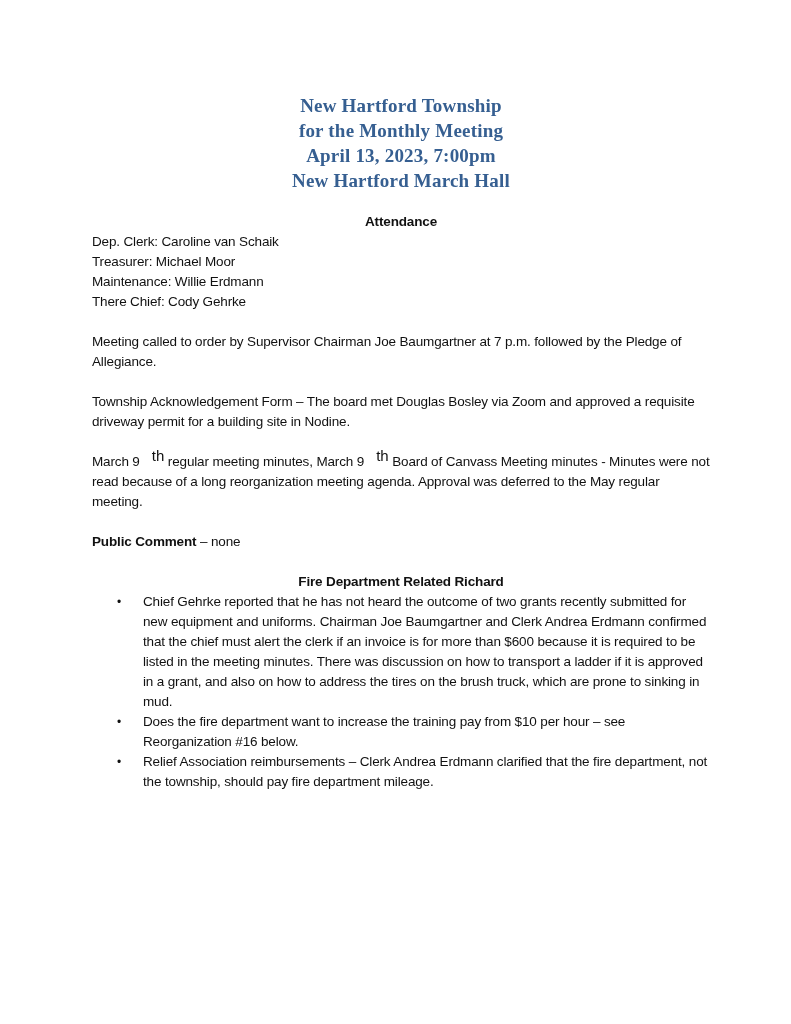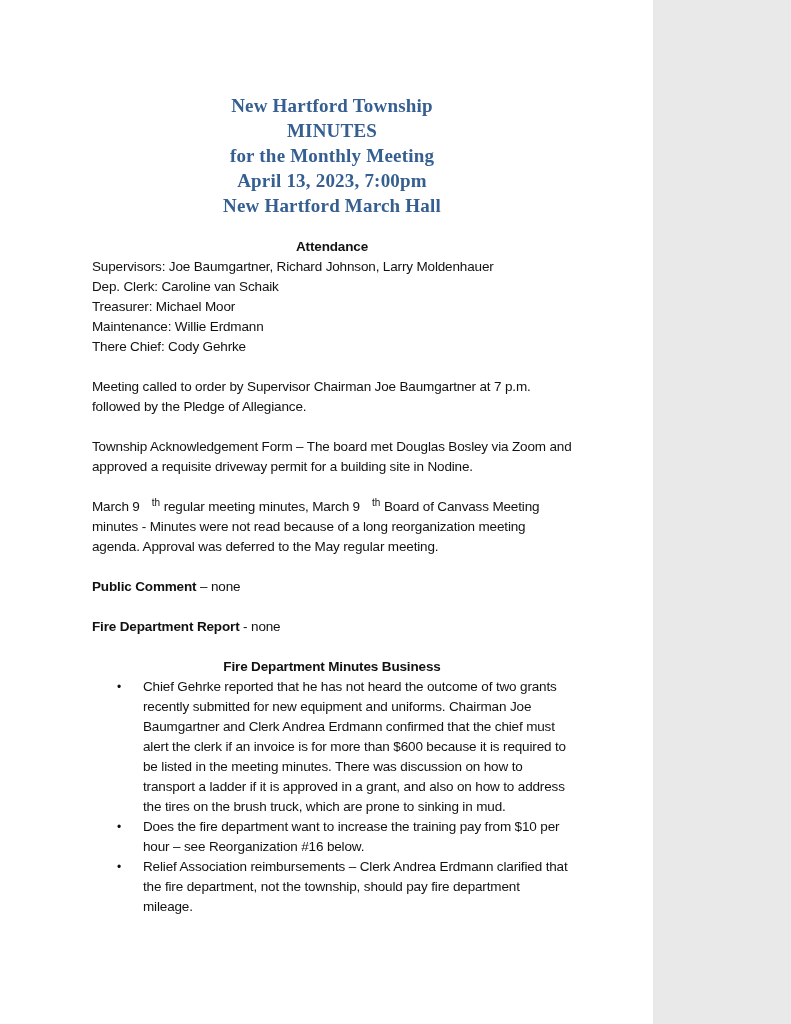--- a/index.html
+++ b/index.html
@@ -5,21 +5,21 @@
   :root {
     --page-bg: #ffffff;
     --text-color: #111111;
     --title-color: #365f91;
   }
   * { margin: 0; padding: 0; box-sizing: border-box; }
   html, body { background: #e9e9e9; }
   body { width: 791px; }
   .page {
     position: relative;
-    width: 653px;
+    width: 791px;
     height: 1024px;
     background: var(--page-bg);
     color: var(--text-color);
     font-family: "Liberation Sans", sans-serif;
     font-size: 13.5px;
     letter-spacing: -0.15px;
     line-height: 20px;
     overflow: hidden;
   }
   .content {
@@ -32,21 +32,21 @@
     font-size: 19px;
     line-height: 25px;
     color: var(--title-color);
     margin-bottom: 19px;
     letter-spacing: 0.2px;
   }
   .section { margin-bottom: 20px; }
   .para { margin-bottom: 20px; }
   .bold { font-weight: 700; text-align: center; }
   sup.ordinal {
-    font-size: 10px;
+    font-size: 15px;
     line-height: 0;
     vertical-align: super;
     letter-spacing: 0;
     padding-left: 12px;
   }
   ul.bullets {
     list-style: none;
     margin: 0;
     padding: 0;
   }
@@ -62,47 +62,44 @@
   ul.bullets .bullet-text { flex: 1; }
 </style>
 </head>
 <body>
 
 <div class="page">
   <div class="content">
 
     <header class="doc-title">
       <div>New Hartford Township</div>
-      <div>MINUTES</div>
       <div>for the Monthly Meeting</div>
       <div>April 13, 2023, 7:00pm</div>
       <div>New Hartford March Hall</div>
     </header>
 
     <section class="section">
       <div class="bold">Attendance</div>
-      <div>Supervisors: Joe Baumgartner, Richard Johnson, Larry Moldenhauer</div>
       <div>Dep. Clerk: Caroline van Schaik</div>
       <div>Treasurer: Michael Moor</div>
       <div>Maintenance: Willie Erdmann</div>
       <div>There Chief: Cody Gehrke</div>
     </section>
 
     <p class="para">Meeting called to order by Supervisor Chairman Joe Baumgartner at 7 p.m. followed by the Pledge of Allegiance.</p>
 
     <p class="para">Township Acknowledgement Form – The board met Douglas Bosley via Zoom and approved a requisite driveway permit for a building site in Nodine.</p>
 
     <p class="para"><span>March 9</span><sup class="ordinal">th</sup><span> regular meeting minutes, March 9</span><sup class="ordinal">th</sup><span> Board of Canvass Meeting minutes  - Minutes were not read because of a long reorganization meeting agenda. Approval was deferred to the May regular meeting.</span></p>
 
     <p class="para"><span class="bold">Public Comment</span><span> – none</span></p>
 
-    <p class="para"><span class="bold">Fire Department Report</span><span> - none</span></p>
 
     <section>
-      <div class="bold">Fire Department Minutes Business</div>
+      <div class="bold">Fire Department Related Richard</div>
       <ul class="bullets">
         <li>
           <span class="bullet">•</span>
           <span class="bullet-text">Chief Gehrke reported that he has not heard the outcome of two grants recently submitted for new equipment and uniforms. Chairman Joe Baumgartner and Clerk Andrea Erdmann confirmed that the chief must alert the clerk if an invoice is for more than $600 because it is required to be listed in the meeting minutes. There was discussion on how to transport a ladder if it is approved in a grant, and also on how to address the tires on the brush truck, which are prone to sinking in mud.</span>
         </li>
         <li>
           <span class="bullet">•</span>
           <span class="bullet-text">Does the fire department want to increase the training pay from $10 per hour – see Reorganization #16 below.</span>
         </li>
         <li>

